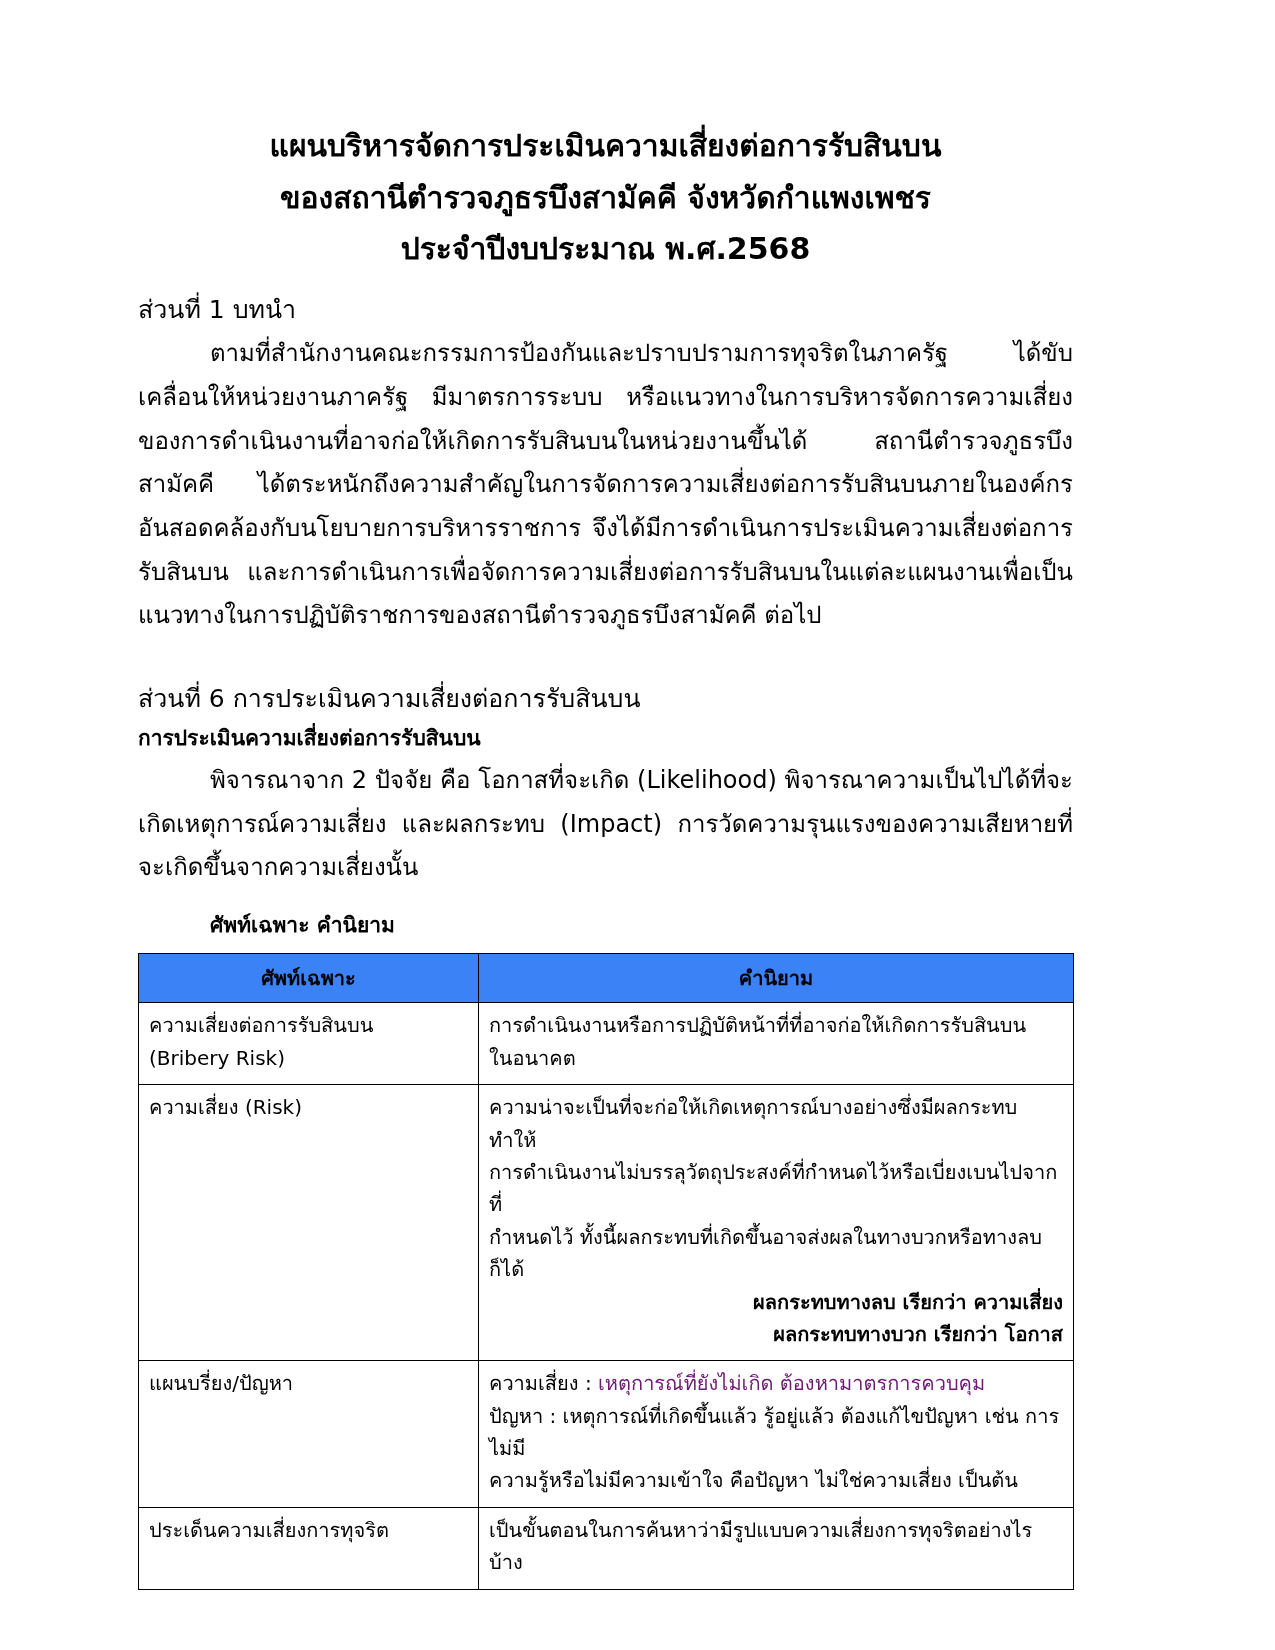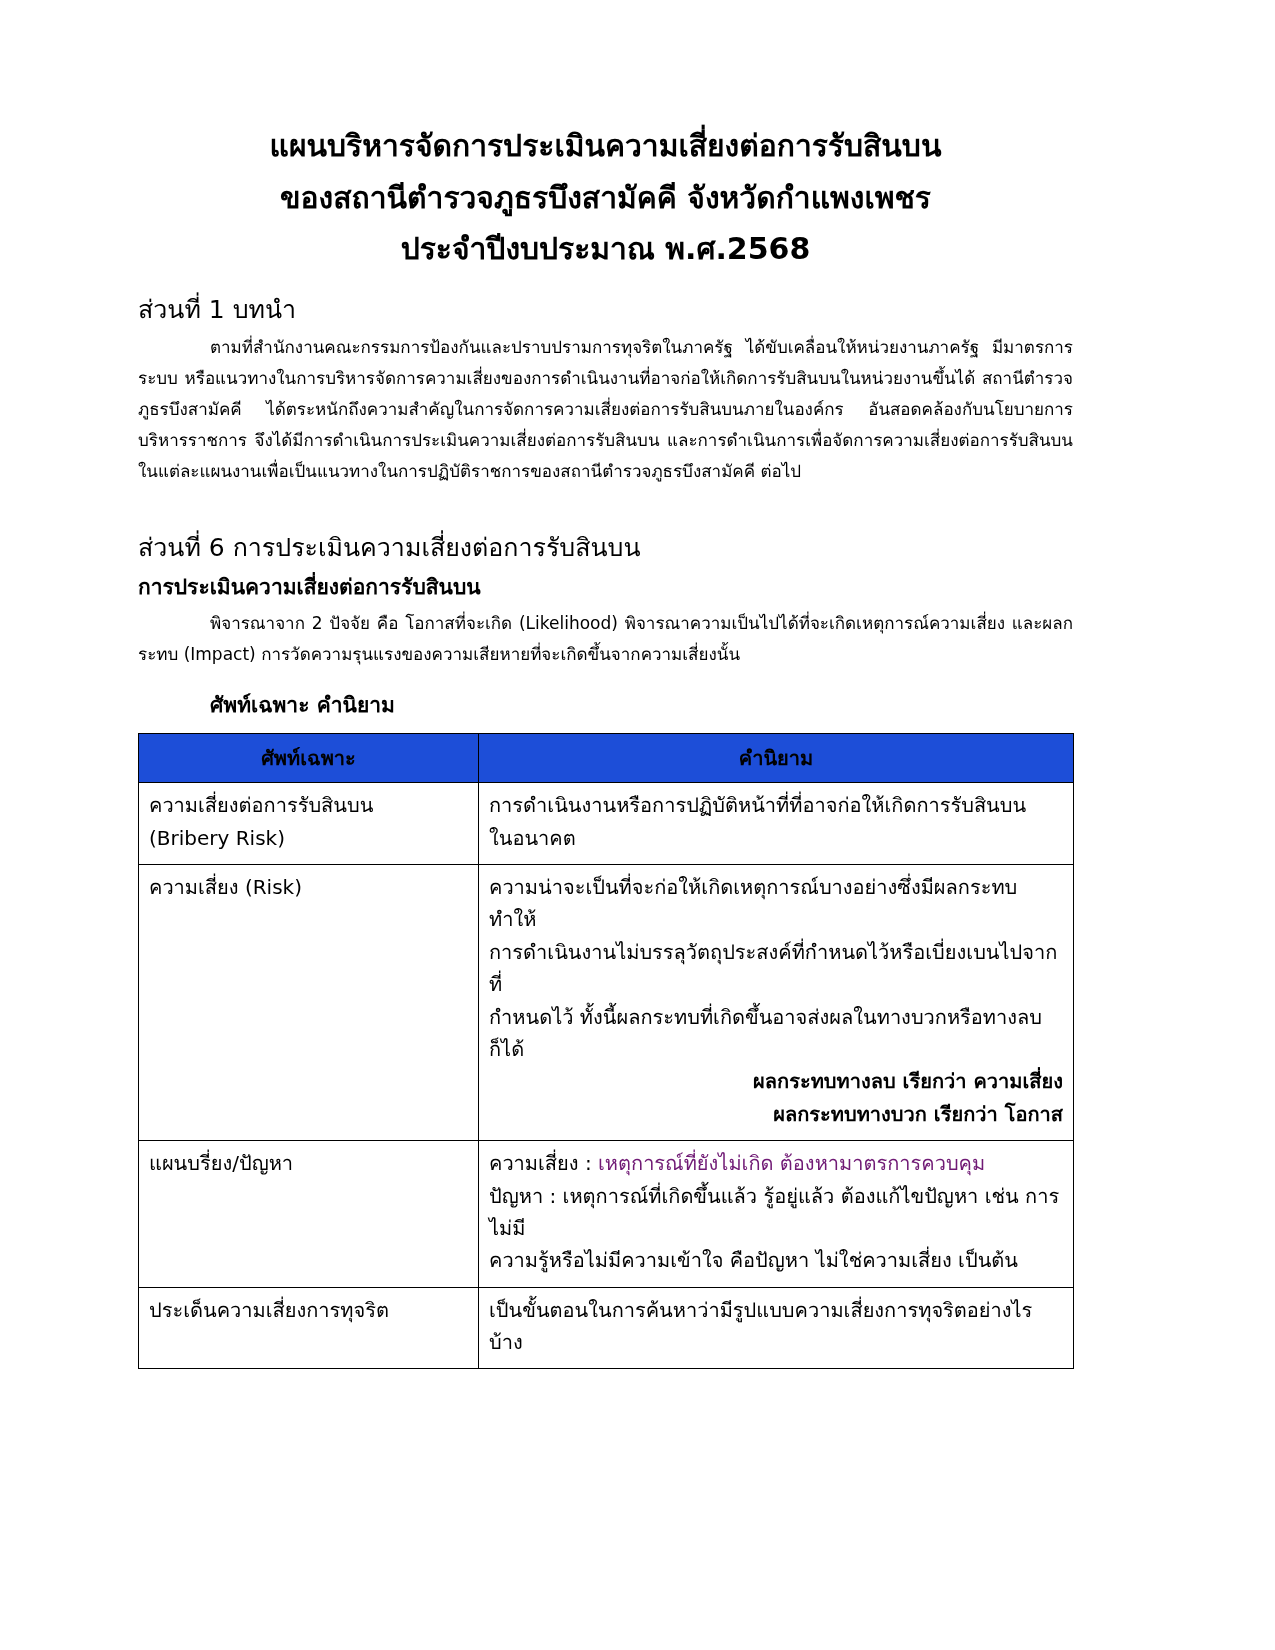--- a/index.html
+++ b/index.html
@@ -46,21 +46,21 @@
     margin: 16px 0 0 0;
     line-height: 1.5;
   }
   h3.sub-heading {
     font-size: 21px;
     font-weight: bold;
     margin: 6px 0 0 0;
     line-height: 1.5;
   }
   p.para {
-    font-size: 17px;
+    font-size: 24px;
     line-height: 1.82;
     margin: 4px 0 0 0;
     text-align: justify;
     text-justify: inter-word;
     text-indent: 72px;
   }
   .spacer-lg { height: 26px; }
   .term-label {
     font-size: 21px;
     font-weight: bold;
@@ -73,21 +73,21 @@
     margin-top: 4px;
   }
   table.defs th, table.defs td {
     border: 1px solid #000000;
     vertical-align: top;
     font-size: 20px;
     line-height: 1.62;
     padding: 6px 10px 10px 10px;
   }
   table.defs th {
-    background: #1d4ed8;
+    background: #3b82f6;
     text-align: center;
     font-weight: bold;
     padding: 8px 10px;
   }
   table.defs col.c1 { width: 340px; }
   table.defs col.c2 { width: 595px; }
   .cell-line { display: block; }
   .bold-center {
     display: block;
     font-weight: bold;

